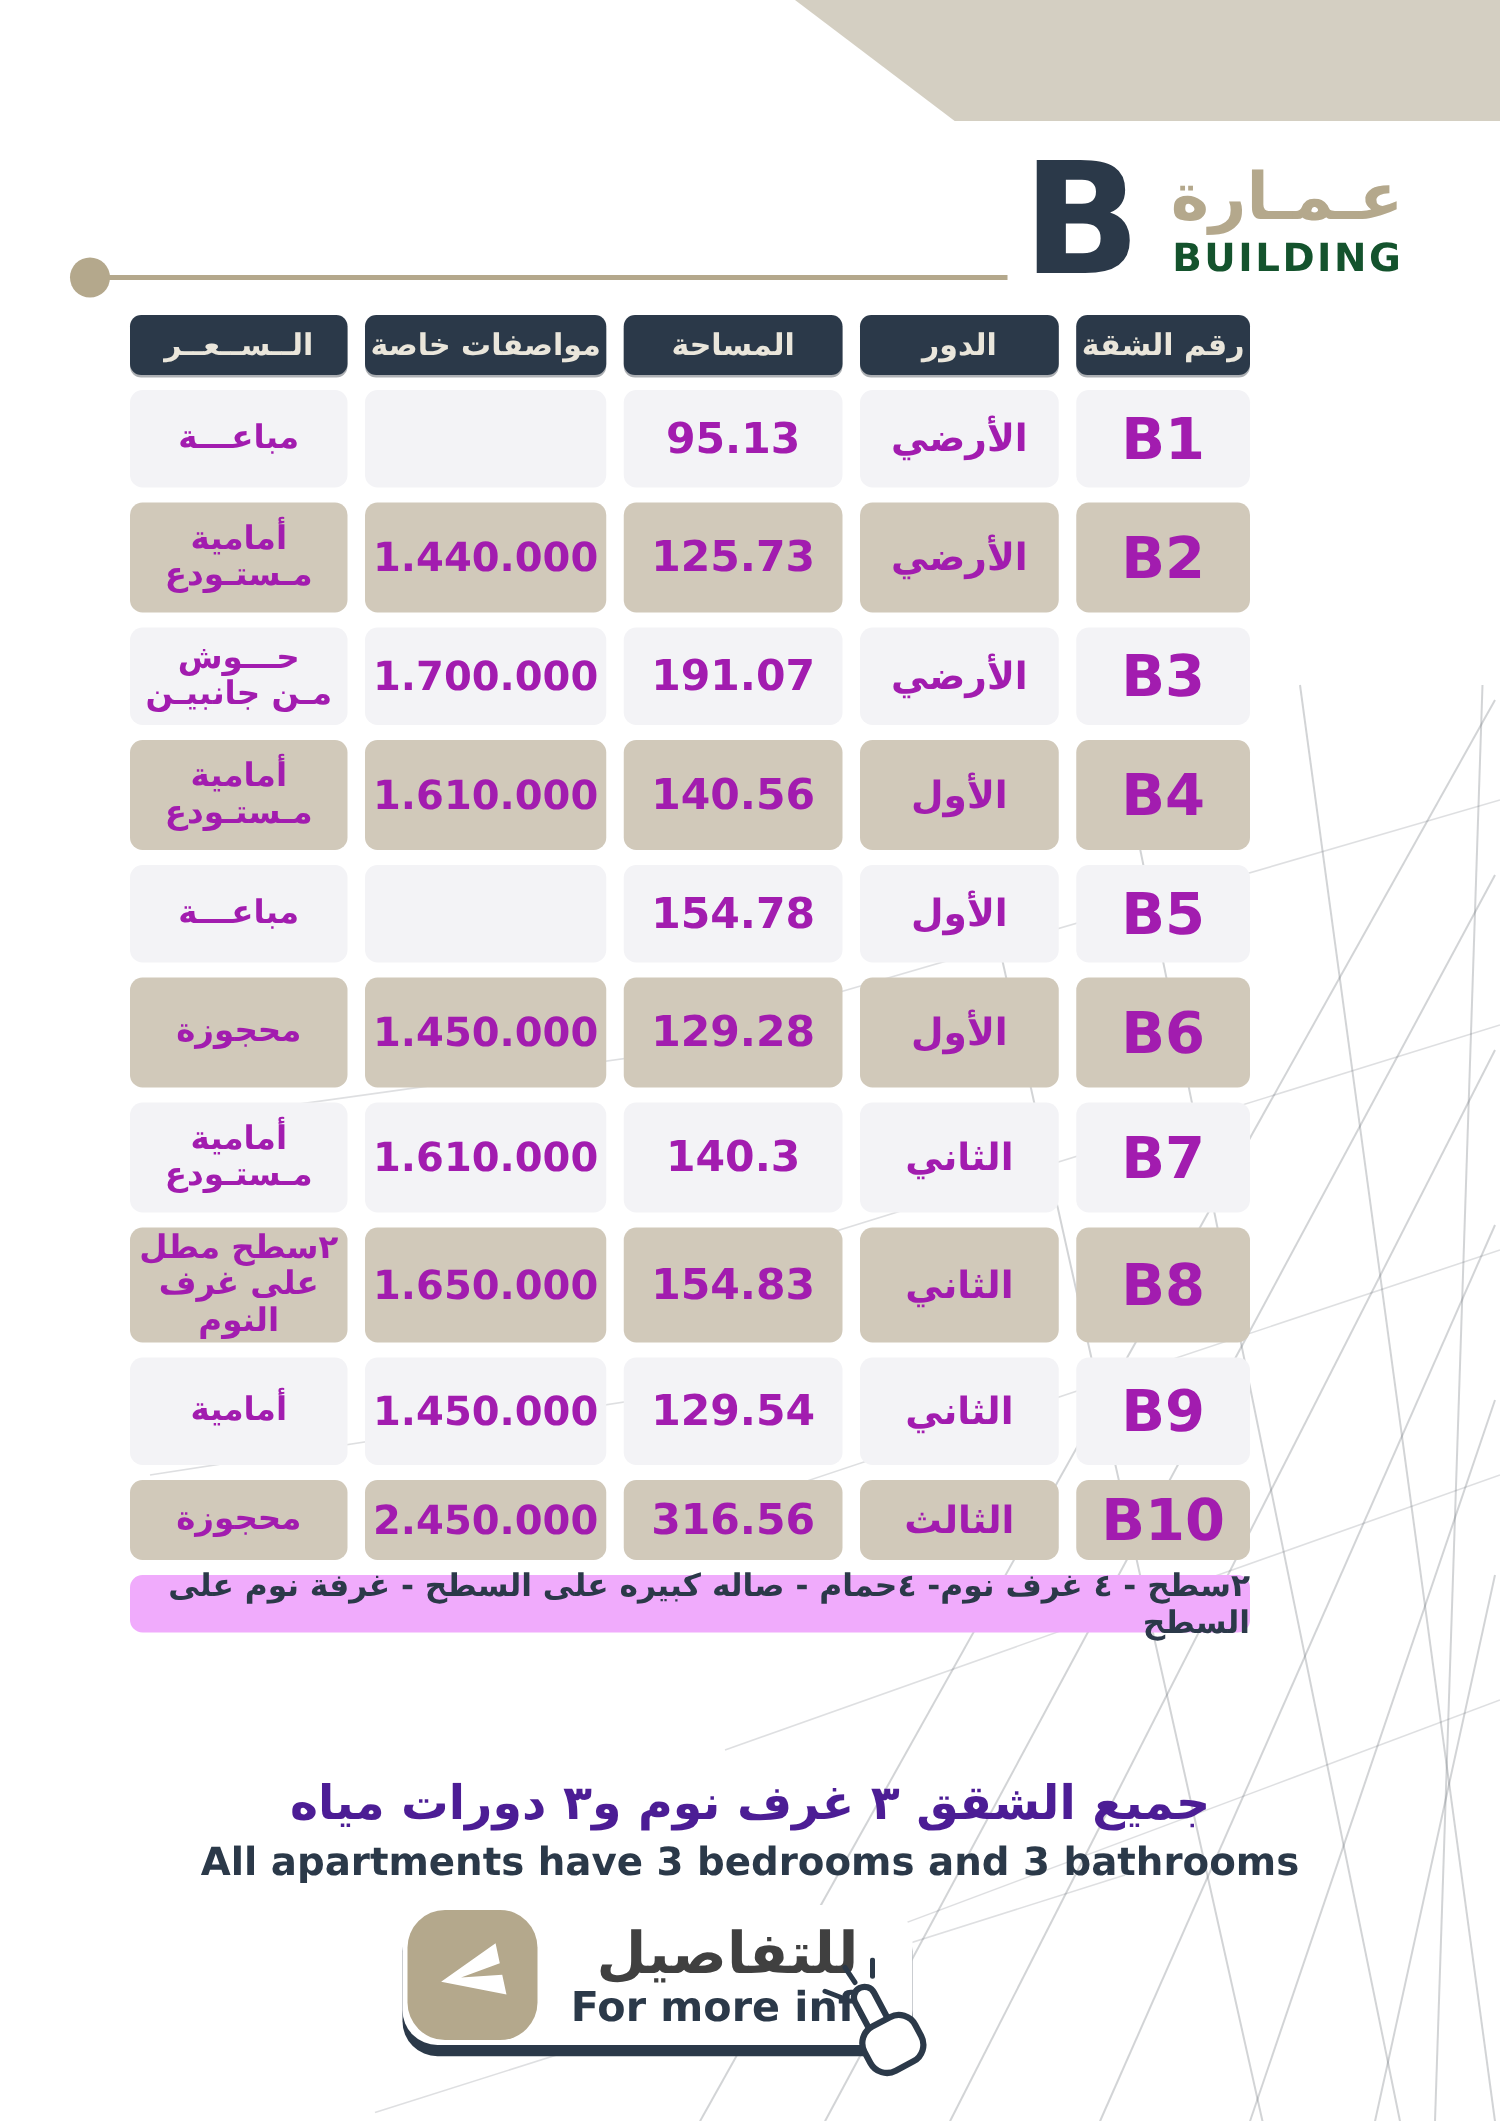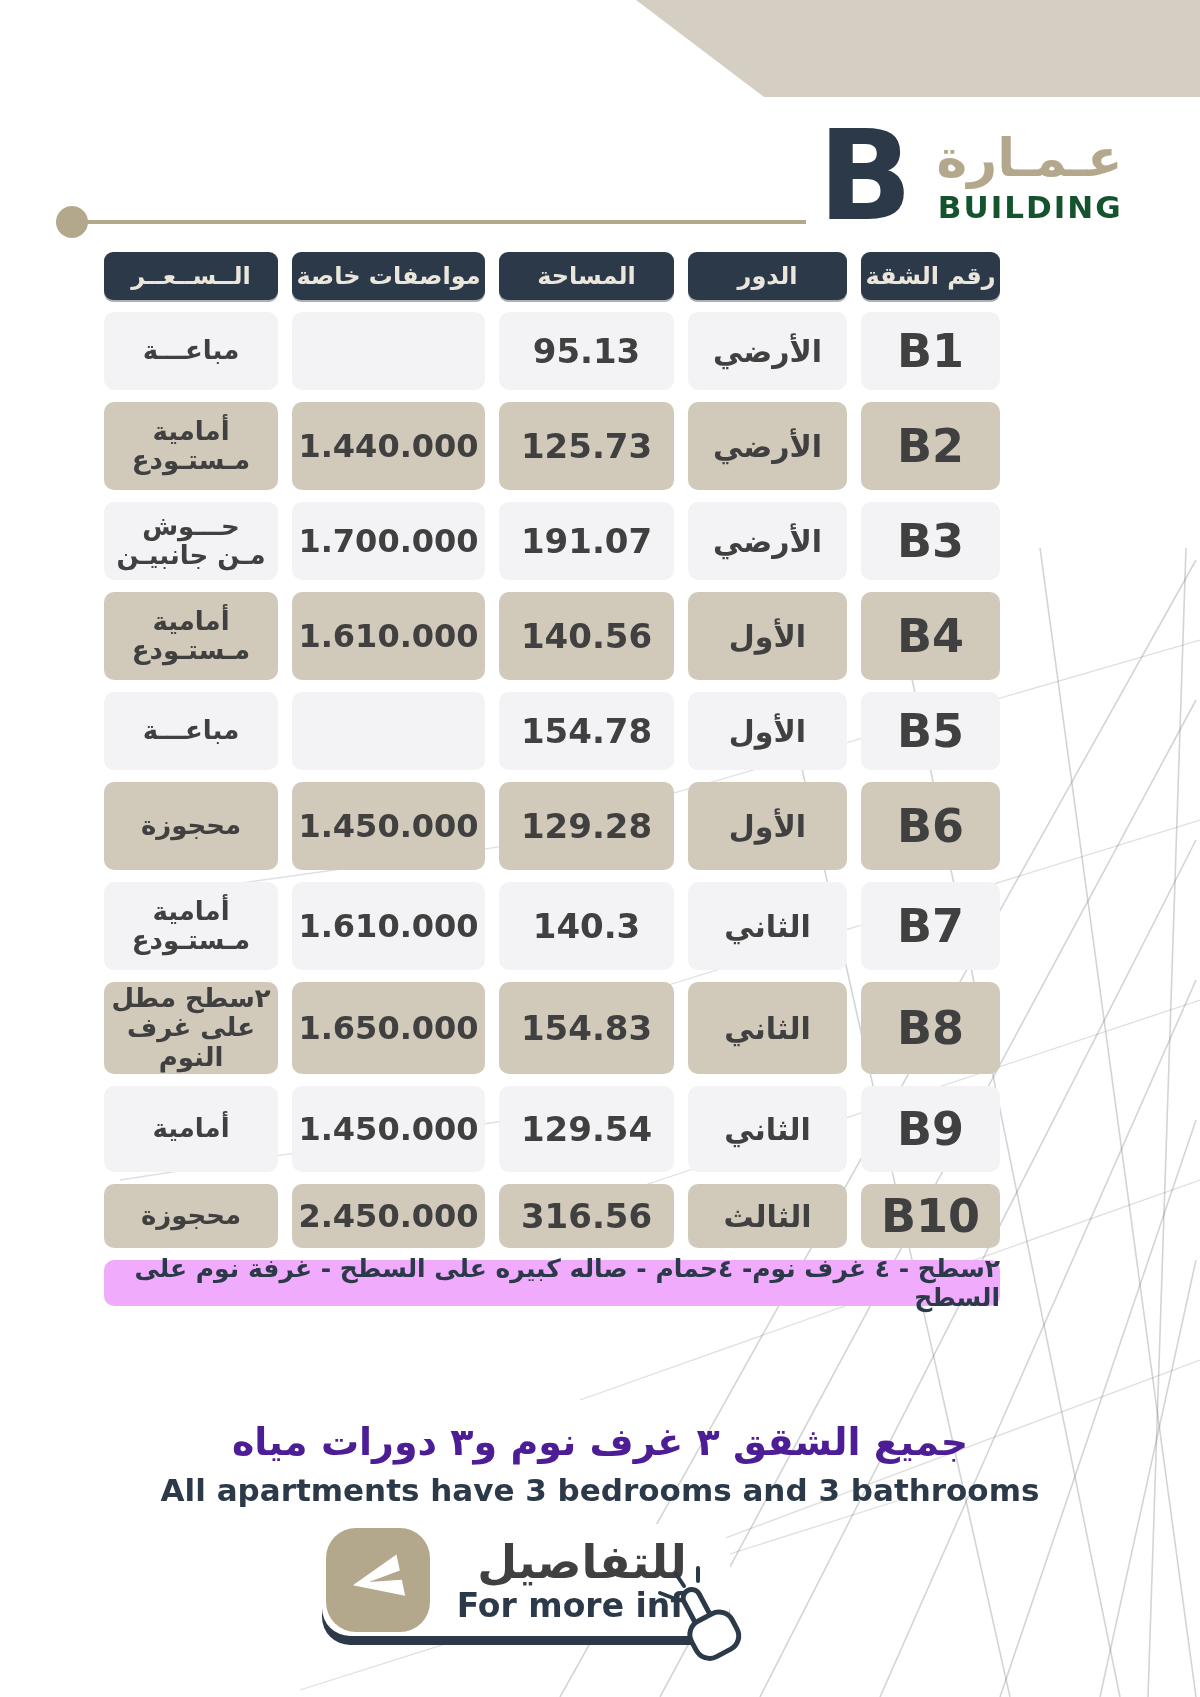--- a/index.html
+++ b/index.html
@@ -24,21 +24,21 @@
   .logo-ar{font-size:52px; font-weight:bold; color:#b4a88c; line-height:1;}
   .logo-en{font-size:31px; font-weight:bold; color:#14532d; letter-spacing:2px; margin-top:8px; line-height:1;}
   
   .table{
     position:absolute; left:104px; top:252px; width:896px; z-index:1;
     display:grid; direction:rtl;
     grid-template-columns:139px 159px 175px 193px 174px;
     grid-template-rows:48px 78px 88px 78px 88px 78px 88px 88px 92px 86px 64px 46px;
     gap:12px 14px;
   }
-  .cell{display:flex; align-items:center; justify-content:center; border-radius:10px; font-weight:bold; color:#404040; text-align:center;}
+  .cell{display:flex; align-items:center; justify-content:center; border-radius:10px; font-weight:bold; color:#a21caf; text-align:center;}
   .hcell{background:#2b3949; color:#eae6db; border-radius:9px; font-size:24px; box-shadow:0 2px 0 rgba(20,28,40,.35);}
   .light{background:#f3f3f6;}
   .tan{background:#d1c9ba;}
   .apt{font-size:46px;}
   .floor{font-size:30px;}
   .area{font-size:34px;}
   .price{font-size:32px;}
   .specs{font-size:26px; line-height:1.12; white-space:pre-line;}
   .note{grid-column:1 / -1; background:#f0abfc; border-radius:10px; display:flex; align-items:center; justify-content:center; font-weight:bold; font-size:25px; color:#2b3949;}
   

